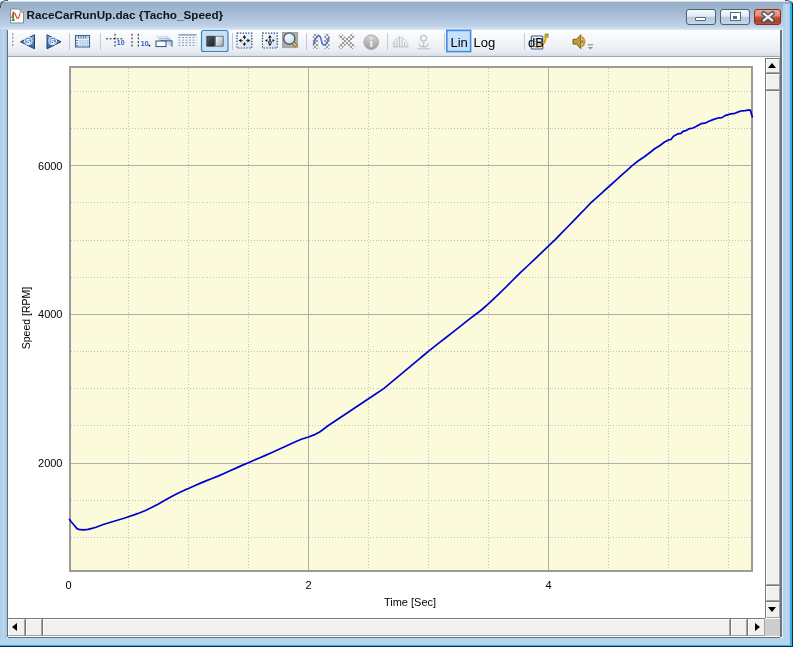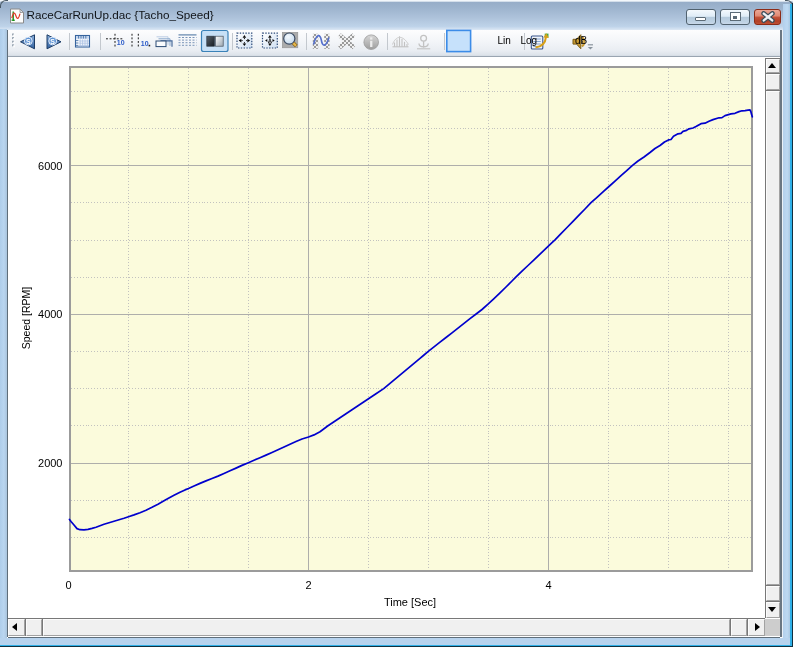--- a/index.html
+++ b/index.html
@@ -8,39 +8,39 @@
 #win { position:absolute; left:0; top:0; width:793px; height:647px; }
 .abs { position:absolute; }
 
 
 #titlebar { left:0; top:0; width:793px; height:30px;
   background:linear-gradient(180deg,#f2f7fb 0%,#f2f7fb 4%,#96adc8 7%,#9cb3cd 25%,#aec3db 60%,#bed3e9 88%,#cfdff0 95%,#dde8f4 100%);
 }
 #corner-tl, #corner-tr { width:8px; height:8px; top:0; }
 #corner-tl { left:0; border-top-left-radius:6px; border-top:1.5px solid #4a5a66; border-left:1.5px solid #4a5a66; }
 #corner-tr { right:0; border-top-right-radius:6px; border-top:1.5px solid #4a5a66; border-right:1.5px solid #4a5a66; }
-#title-text { left:26.5px; top:7.5px; font-size:11.7px; color:#101418; white-space:pre; }
+#title-text { left:26.5px; top:7.5px; font-size:11.7px; color:#101418; white-space:pre;font-weight:bold; }
 
 
 .capbtn { top:8.5px; height:16px; border-radius:3px; border:1px solid #51626f; }
 #btn-min, #btn-max { background:linear-gradient(180deg,#f4f9fd 0%,#dfecf7 45%,#b6cbdd 52%,#bed2e4 85%,#cad9ea 100%); }
 #btn-min { left:685.5px; width:30px; }
 #btn-max { left:720px; width:30px; }
 #btn-close { left:754px; width:27px; border-color:#8c2b17;
   background:linear-gradient(180deg,#eba796 0%,#e08a74 42%,#c35239 52%,#b24027 80%,#c05136 100%); }
 #ic-min { left:694.5px; top:17px; width:11px; height:4px; background:#fff; border:1px solid #5c6b77; border-radius:1px; }
 #ic-max { left:729.5px; top:12px; width:11px; height:9px; background:#fff; border:1.5px solid #5c6b77; }
 #ic-max2 { left:733px; top:15.5px; width:4px; height:3px; background:#5c6b77; }
 
 
 #toolbar { left:8px; top:30px; width:772px; height:27px;
   background:linear-gradient(180deg,#fdfdfe 0%,#f4f6f9 40%,#e9edf2 80%,#dde3ea 96%,#d2d9e2 100%);
   border-bottom:1px solid #9aa5b1; }
 .sep { position:absolute; top:33px; height:17px; width:1px; background:#c3c8ce; }
-.tbtext { position:absolute; top:34.5px; font-size:10px; color:#000;margin-left:47px; }
+.tbtext { position:absolute; top:34.5px; font-size:13px; color:#000; }
 
 
 .sb-seg { position:absolute; background:#f0f0f0; }
 .sb-v, .sb-h { border-top:1px solid #fcfcfc; border-left:1px solid #fcfcfc; border-right:1px solid #a2a2a2; border-bottom:1px solid #a2a2a2; }
 .arr { position:absolute; width:0; height:0; }
 
 
 #edge-left { left:0; top:29px; width:7px; height:609px; background:linear-gradient(90deg,#aecdea 0%,#bad6f0 55%,#a9c4dd 100%); }
 #edge-left-dark { left:7px; top:30px; width:1px; height:607px; background:#5f6e7a; }
 #edge-right-dark { left:780px; top:30px; width:2px; height:607px; background:#6a7783; }

